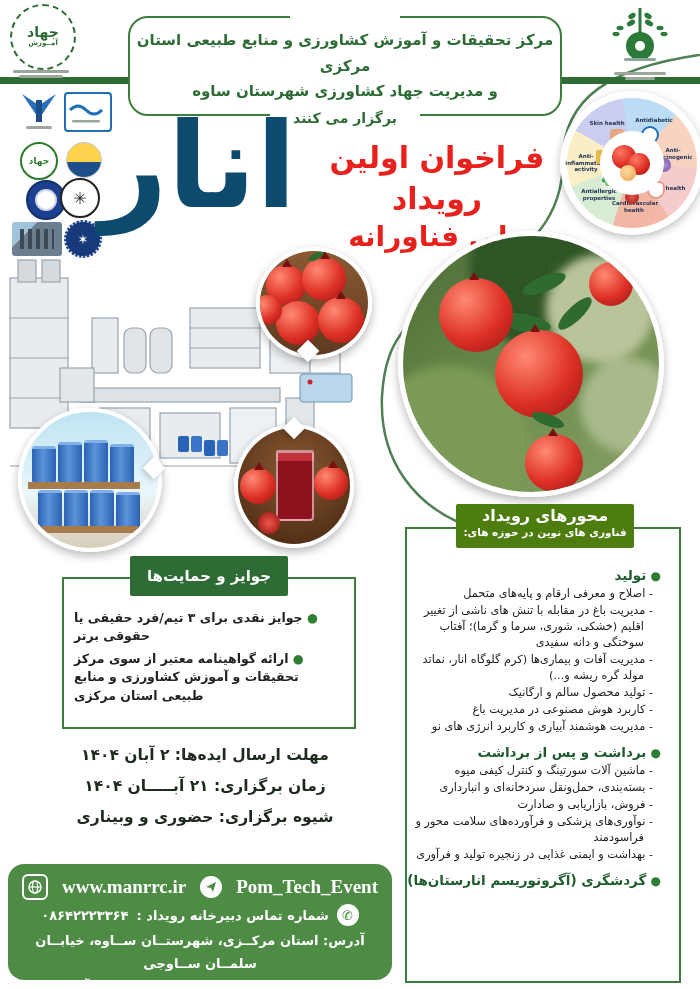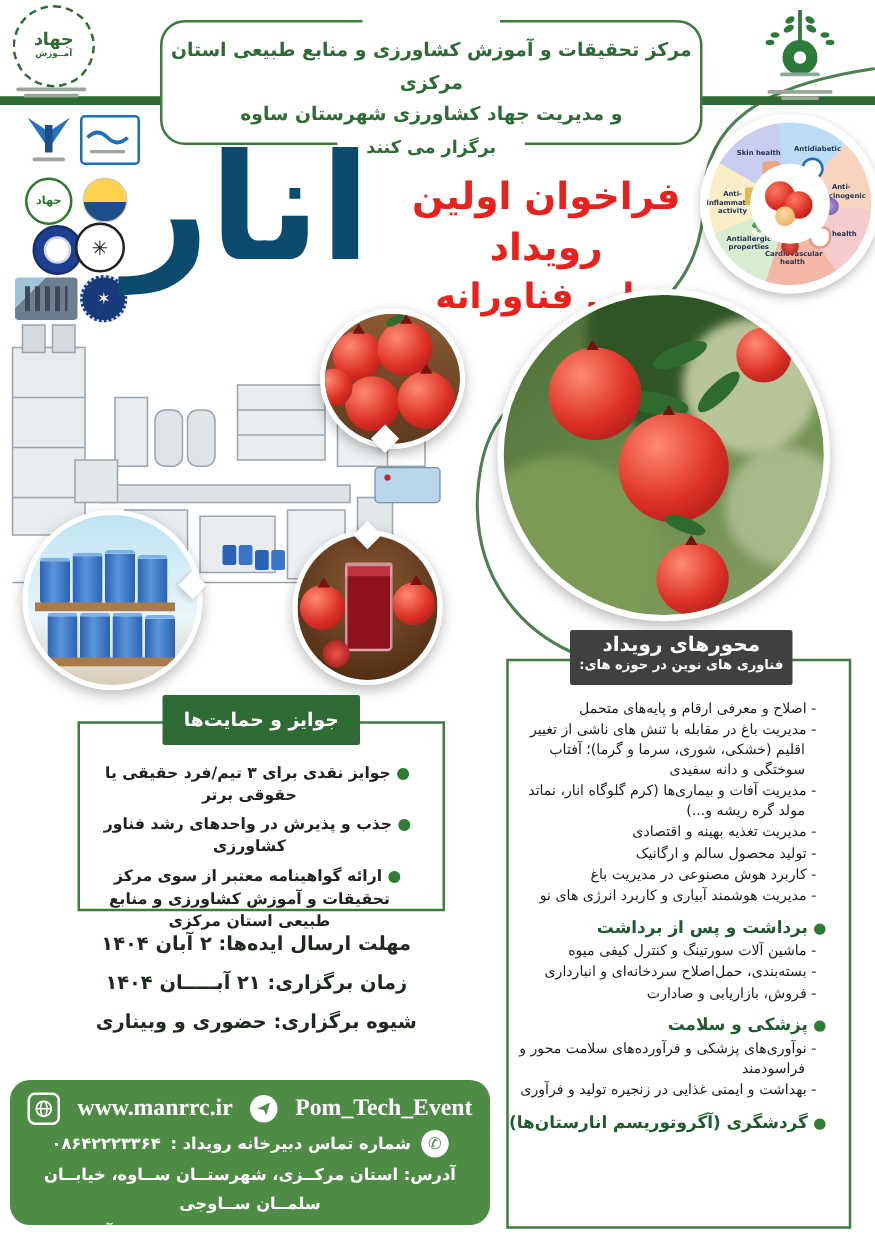--- a/index.html
+++ b/index.html
@@ -94,39 +94,39 @@
           linear-gradient(140deg,#476a33,#6f8f4f 55%,#8aa06a);}
   .leaf{position:absolute;background:#2f6b2f;border-radius:60% 40% 60% 40%;}
   .fruit .crown{position:absolute;left:40%;top:-6px;width:0;height:0;
         border-left:5px solid transparent;border-right:5px solid transparent;
         border-bottom:8px solid #7a1010;}
   
   .machines{position:absolute;left:0;top:248px;}
   
   .topics-box{position:absolute;left:405px;top:527px;width:272px;height:452px;
         border:2px solid #3c7d3c;background:#fff;}
-  .topics-badge{position:absolute;left:456px;top:504px;width:178px;height:42px;background:#404040;
+  .topics-badge{position:absolute;left:456px;top:504px;width:178px;height:42px;background:#4d7c0f;
         color:#fff;text-align:center;direction:rtl;z-index:3;border-radius:2px;padding-top:2px;}
   .topics-badge .bt{font-size:16px;font-weight:bold;line-height:1.25;}
   .topics-badge .bs{font-size:10.5px;font-weight:bold;line-height:1.2;}
   .topics-content{position:absolute;left:405px;top:558px;width:258px;direction:rtl;padding-right:10px;}
   .sec-title{font-size:13.5px;font-weight:bold;color:#1e5b2d;margin:9px 2px 3px 0;}
   .sec-title::before{content:"● ";color:#2e7d32;font-size:12px;}
   .sec-item{font-size:11.3px;color:#1b1b1b;line-height:1.42;margin:1px 10px 1px 6px;
         text-align:right;padding-right:9px;text-indent:-9px;}
   .sec-item::before{content:"- ";}
   
   .prizes-box{position:absolute;left:62px;top:577px;width:290px;height:148px;
         border:2px solid #3c7d3c;background:#fff;}
   .prizes-badge{position:absolute;left:130px;top:556px;width:158px;height:40px;background:#2e6b35;
         color:#fff;font-size:15px;font-weight:bold;text-align:center;line-height:40px;direction:rtl;
         z-index:3;border-radius:2px;}
   .prizes-content{position:absolute;left:70px;top:604px;width:272px;direction:rtl;}
   .prize-item{font-size:12.5px;font-weight:bold;color:#222;line-height:1.45;margin:5px 4px;
-        text-align:center;padding-right:13px;text-indent:-13px;}
+        text-align:left;padding-right:13px;text-indent:-13px;}
   .prize-item::before{content:"● ";color:#2e7d32;}
   
   .schedule{position:absolute;left:40px;top:740px;width:330px;text-align:center;direction:rtl;}
   .sched-line{font-size:15.5px;font-weight:bold;color:#1f2a1f;line-height:2.0;}
   
   .contact-bar{position:absolute;left:8px;top:864px;width:384px;height:116px;background:#4e8c46;
         border-radius:16px;color:#fff;}
   .contact-row1{position:absolute;left:0;top:10px;width:100%;display:flex;justify-content:center;
         align-items:center;gap:14px;direction:ltr;font-family:"Liberation Serif",serif;
         font-weight:bold;font-size:19px;}
@@ -353,45 +353,43 @@
       </div>
     <div class="leaf" style="left:128px;top:178px;width:34px;height:12px;transform:rotate(24deg);"></div>
   </div>
 
   <div class="topics-box"></div>
   <div class="topics-badge">
     <div class="bt">محورهای رویداد</div>
     <div class="bs">فناوری های نوین در حوزه های:</div>
   </div>
   <div class="topics-content">
+    <div class="sec-title">تولید</div>
     <div class="sec-item">اصلاح و معرفی ارقام و پایه‌های متحمل</div>
     <div class="sec-item">مدیریت باغ در مقابله با تنش های ناشی از تغییر اقلیم (خشکی، شوری، سرما و گرما)؛ آفتاب سوختگی و دانه سفیدی</div>
     <div class="sec-item">مدیریت آفات و بیماری‌ها (کرم گلوگاه انار، نماتد مولد گره ریشه و...)</div>
-    <div class="sec-item">مدیریت تغذیه بهینه و اقتصادی</div>
     <div class="sec-item">تولید محصول سالم و ارگانیک</div>
     <div class="sec-item">کاربرد هوش مصنوعی در مدیریت باغ</div>
     <div class="sec-item">مدیریت هوشمند آبیاری و کاربرد انرژی های نو</div>
 
     <div class="sec-title">برداشت و پس از برداشت</div>
     <div class="sec-item">ماشین آلات سورتینگ و کنترل کیفی میوه</div>
-    <div class="sec-item">بسته‌بندی، حمل‌اصلاح سردخانه‌ای و انبارداری</div>
+    <div class="sec-item">بسته‌بندی، حمل‌ونقل سردخانه‌ای و انبارداری</div>
     <div class="sec-item">فروش، بازاریابی و صادارت</div>
 
-    <div class="sec-title">پزشکی و سلامت</div>
     <div class="sec-item">نوآوری‌های پزشکی و فرآورده‌های سلامت محور و فراسودمند</div>
     <div class="sec-item">بهداشت و ایمنی غذایی در زنجیره تولید و فرآوری</div>
 
     <div class="sec-title">گردشگری (آگروتوریسم انارستان‌ها)</div>
   </div>
 
   <div class="prizes-box"></div>
   <div class="prizes-badge">جوایز و حمایت‌ها</div>
   <div class="prizes-content">
     <div class="prize-item">جوایز نقدی برای ۳ تیم/فرد حقیقی یا حقوقی برتر</div>
-    <div class="prize-item">جذب و پذیرش در واحدهای رشد فناور کشاورزی</div>
     <div class="prize-item">ارائه گواهینامه معتبر از سوی مرکز تحقیقات و آموزش کشاورزی و منابع طبیعی استان مرکزی</div>
   </div>
 
   <div class="schedule">
     <div class="sched-line">مهلت ارسال ایده‌ها: ۲ آبان ۱۴۰۴</div>
     <div class="sched-line">زمان برگزاری: ۲۱ آبـــــان ۱۴۰۴</div>
     <div class="sched-line">شیوه برگزاری: حضوری و وبیناری</div>
   </div>
 
   <div class="contact-bar">

